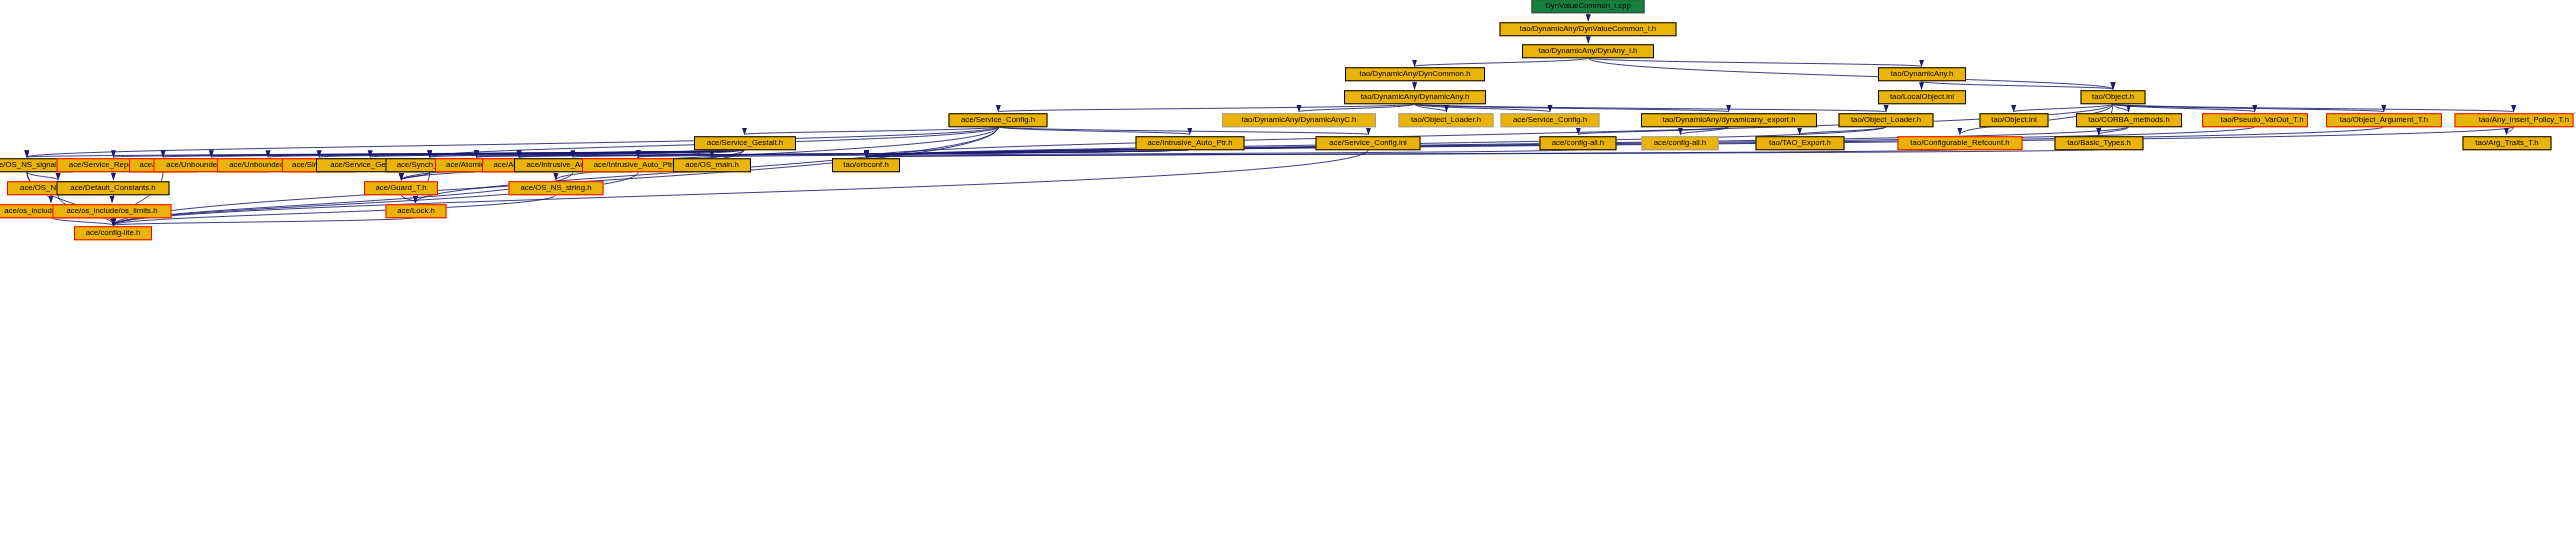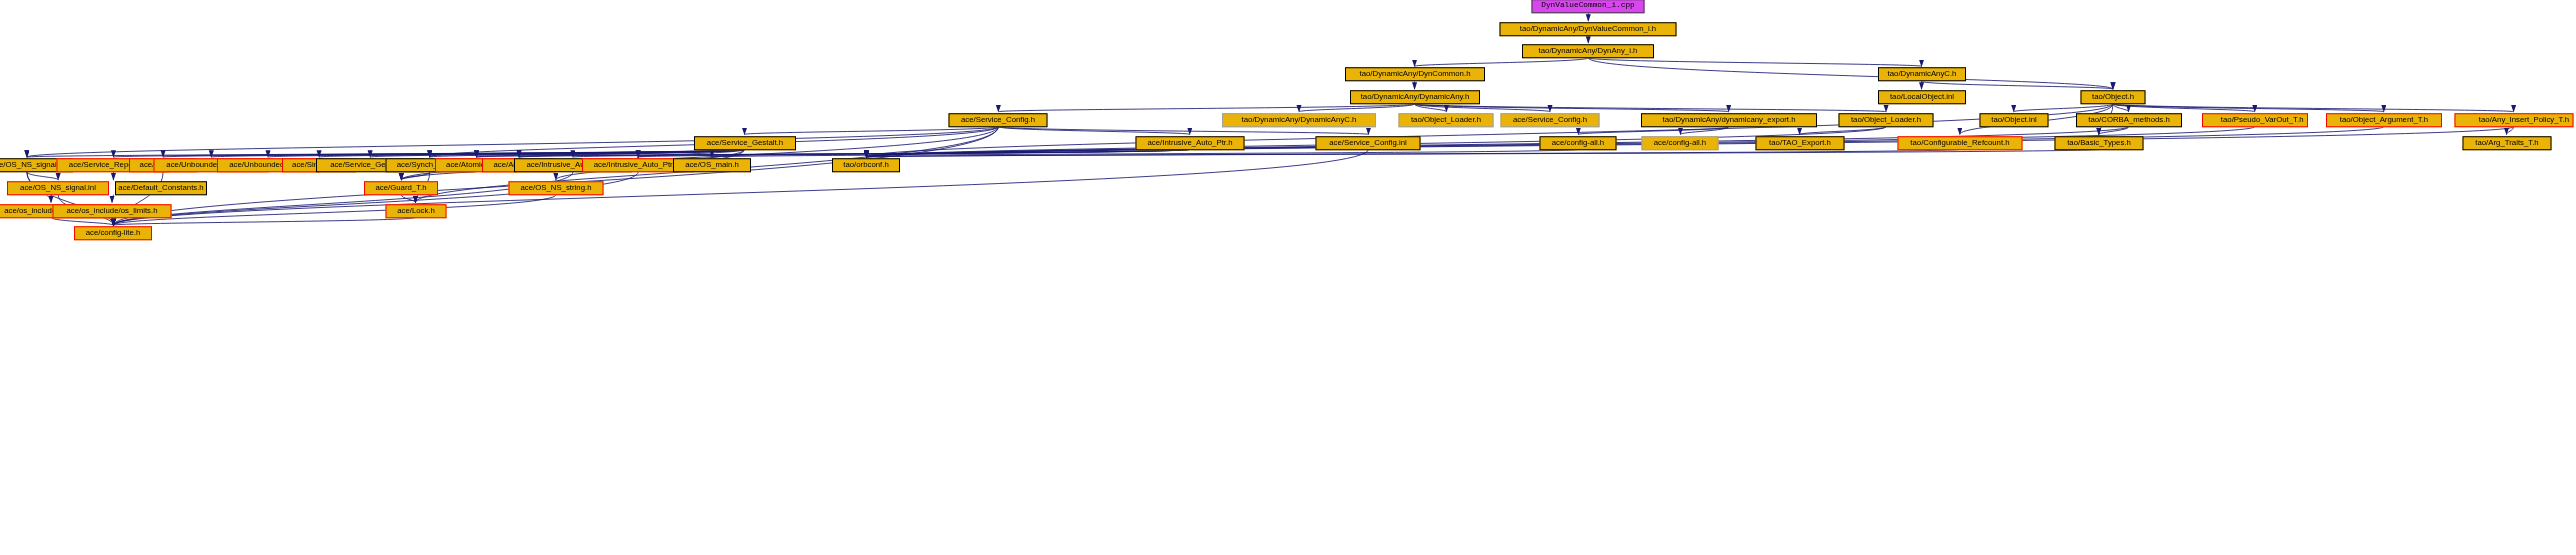--- a/index.html
+++ b/index.html
@@ -26,21 +26,21 @@
     font-size:7.8px;
     line-height:1;
     height:13.5px;
     padding:0 3.5px;
     letter-spacing:0px;
     transform:translate(-50%,-50%);
     z-index:5;
   }
   .node.red{border-color:#ff0000;}
   .node.grey-border{border-color:#a0a0a0;}
-  .node.filled{background:#d946ef;border-color:#404040;font-family:Liberation Mono, monospace;}
+  .node.filled{background:#15803d;border-color:#404040;}
   .node span{pointer-events:none;}
 </style>
 </head>
 <body>
 
 <div id="canvas">
   <svg id="edges" xmlns="http://www.w3.org/2000/svg" viewBox="0 0 3633 784" width="2576" height="556">
     <defs>
       <marker id="arrow" markerWidth="9" markerHeight="9" refX="8" refY="3" orient="auto" markerUnits="strokeWidth">
         <path d="M0,0 L0,6 L9,3 z" fill="#191970"></path>
@@ -134,23 +134,23 @@
       <div class="node" style="left: 1588px; top: 29px; width: 177px;">
         <span>tao/DynamicAny/DynValueCommon_i.h</span>
       </div>
       <div class="node" style="left: 1588px; top: 51px; width: 132px;">
         <span>tao/DynamicAny/DynAny_i.h</span>
       </div>
       <div class="node" style="left: 1415px; top: 74px; width: 140px;">
         <span>tao/DynamicAny/DynCommon.h</span>
       </div>
       <div class="node" style="left: 1922px; top: 74px; width: 88px;">
-        <span>tao/DynamicAnyC.h</span>
-      </div>
-      <div class="node" style="left: 1415px; top: 97px; width: 130px;">
+        <span>tao/DynamicAny.h</span>
+      </div>
+      <div class="node" style="left: 1415px; top: 97px; width: 142px;">
         <span>tao/DynamicAny/DynamicAny.h</span>
       </div>
       <div class="node" style="left: 1922px; top: 97px; width: 88px;">
         <span>tao/LocalObject.inl</span>
       </div>
       <div class="node" style="left: 2113px; top: 97px; width: 65px;">
         <span>tao/Object.h</span>
       </div>
       <div class="node" style="left: 998px; top: 120px; width: 99px;">
         <span>ace/Service_Config.h</span>
@@ -250,21 +250,21 @@
       </div>
       <div class="node" style="left: 712px; top: 165px; width: 78px;">
         <span>ace/OS_main.h</span>
       </div>
       <div class="node" style="left: 866px; top: 165px; width: 68px;">
         <span>tao/orbconf.h</span>
       </div>
       <div class="node red" style="left: 58px; top: 188px; width: 102px;">
         <span>ace/OS_NS_signal.inl</span>
       </div>
-      <div class="node" style="left: 113px; top: 188px; width: 92px; margin-left: 48px;">
+      <div class="node" style="left: 113px; top: 188px; width: 113px;">
         <span>ace/Default_Constants.h</span>
       </div>
       <div class="node red" style="left: 401px; top: 188px; width: 74px;">
         <span>ace/Guard_T.h</span>
       </div>
       <div class="node red" style="left: 556px; top: 188px; width: 95px;">
         <span>ace/OS_NS_string.h</span>
       </div>
       <div class="node red" style="left: 51px; top: 211px; width: 122px;">
         <span>ace/os_include/os_signal.h</span>

